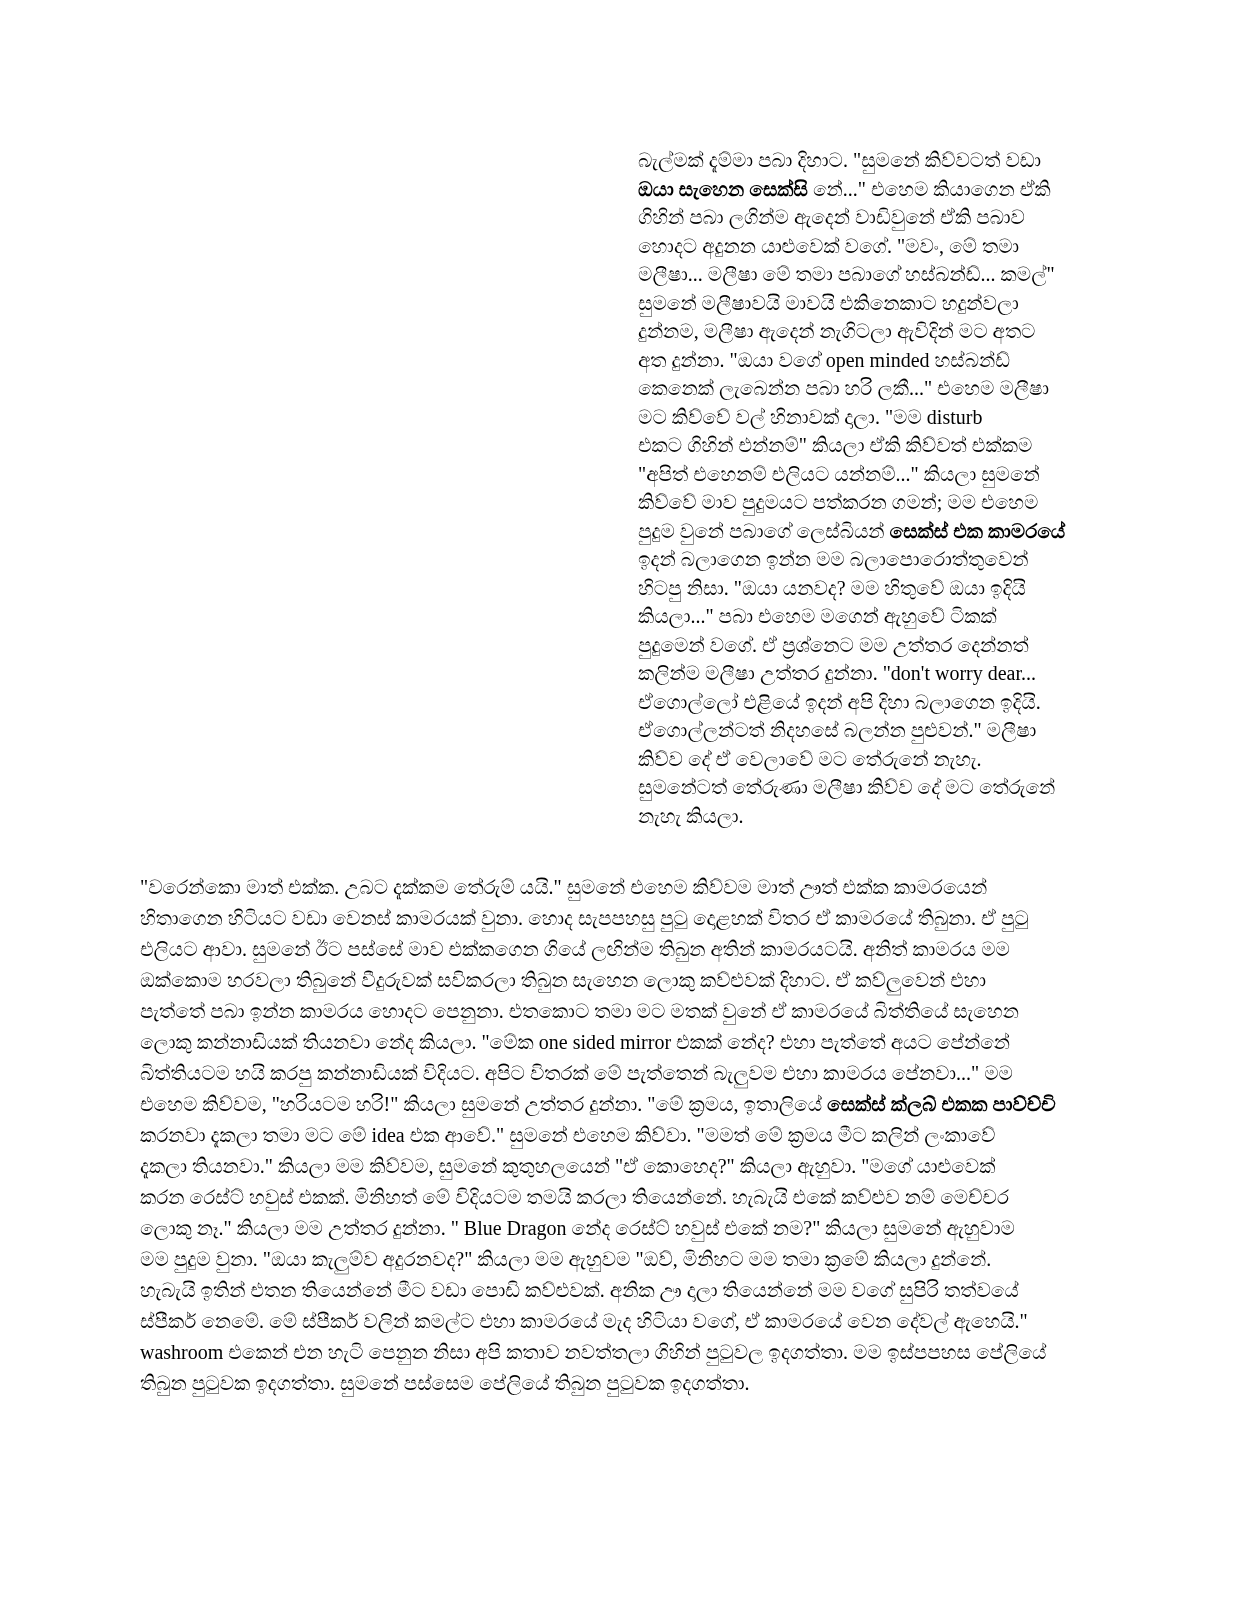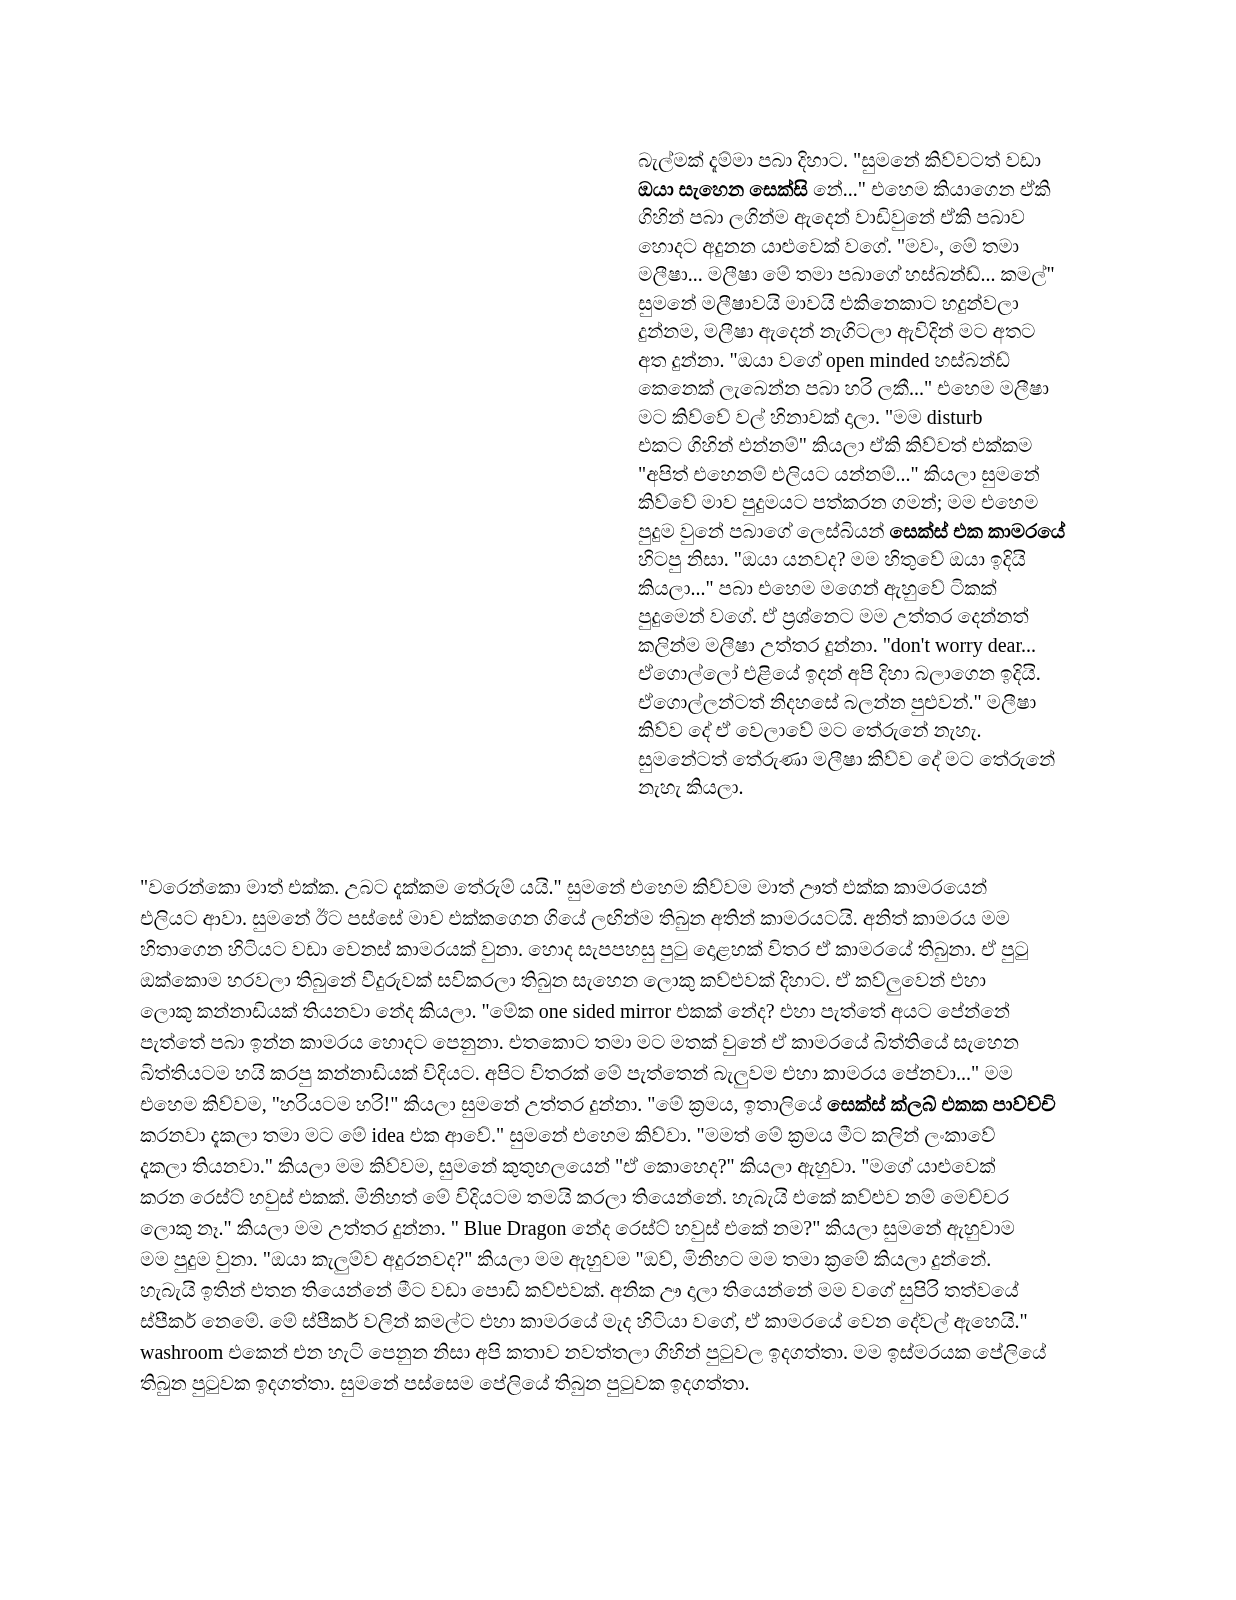--- a/index.html
+++ b/index.html
@@ -45,42 +45,43 @@
       <div class="line"><span class="run">මලීෂා... මලීෂා මේ තමා පබාගේ හස්බන්ඩ්... කමල්"</span></div>
       <div class="line"><span class="run">සුමනේ මලීෂාවයි මාවයි එකිනෙකාට හදුන්වලා</span></div>
       <div class="line"><span class="run">දුන්නම, මලීෂා ඇදෙන් නැගිටලා ඇවිදින් මට අතට</span></div>
       <div class="line"><span class="run">අත දුන්නා. "ඔයා වගේ open minded හස්බන්ඩ්</span></div>
       <div class="line"><span class="run">කෙනෙක් ලැබෙන්න පබා හරි ලකී..." එහෙම මලීෂා</span></div>
       <div class="line"><span class="run">මට කිව්වේ වල් හිනාවක් දාලා. "මම disturb</span></div>
       <div class="line"><span class="run">එකට ගිහින් එන්නම්" කියලා ඒකි කිව්වත් එක්කම</span></div>
       <div class="line"><span class="run">"අපිත් එහෙනම් එලියට යන්නම්..." කියලා සුමනේ</span></div>
       <div class="line"><span class="run">කිව්වේ මාව පුදුමයට පත්කරන ගමන්; මම එහෙම</span></div>
       <div class="line"><span class="run">පුදුම වුනේ පබාගේ ලෙස්බියන් </span><span class="run bold">සෙක්ස් එක කාමරයේ</span></div>
+      <div class="line"><span class="run">ඉදන් බලාගෙන ඉන්න මම බලාපොරොත්තුවෙන්</span></div>
       <div class="line"><span class="run">හිටපු නිසා. "ඔයා යනවද? මම හිතුවේ ඔයා ඉදියි</span></div>
       <div class="line"><span class="run">කියලා..." පබා එහෙම මගෙන් ඇහුවේ ටිකක්</span></div>
       <div class="line"><span class="run">පුදුමෙන් වගේ. ඒ ප්‍රශ්නෙට මම උත්තර දෙන්නත්</span></div>
       <div class="line"><span class="run">කලින්ම මලීෂා උත්තර දුන්නා. "don't worry dear...</span></div>
       <div class="line"><span class="run">ඒගොල්ලෝ එළියේ ඉදන් අපි දිහා බලාගෙන ඉදියි.</span></div>
       <div class="line"><span class="run">ඒගොල්ලන්ටත් නිදහසේ බලන්න පුළුවන්." මලීෂා</span></div>
       <div class="line"><span class="run">කිව්ව දේ ඒ වෙලාවේ මට තේරුනේ නැහැ.</span></div>
       <div class="line"><span class="run">සුමනේටත් තේරුණා මලීෂා කිව්ව දේ මට තේරුනේ</span></div>
       <div class="line"><span class="run">නැහැ කියලා.</span></div>
     </div>
   <div class="text-block body-block">
       <div class="line"><span class="run">"වරෙන්කො මාත් එක්ක. උබට දැක්කම තේරුම් යයි." සුමනේ එහෙම කිව්වම මාත් ඌත් එක්ක කාමරයෙන්</span></div>
+      <div class="line"><span class="run">හිතාගෙන හිටියට වඩා වෙනස් කාමරයක් වුනා. හොද සැපපහසු පුටු දොළහක් විතර ඒ කාමරයේ තිබුනා. ඒ පුටු</span></div>
       <div class="line"><span class="run">එලියට ආවා. සුමනේ ඊට පස්සේ මාව එක්කගෙන ගියේ ලඟින්ම තිබුන අතින් කාමරයටයි. අනිත් කාමරය මම</span></div>
-      <div class="line"><span class="run">හිතාගෙන හිටියට වඩා වෙනස් කාමරයක් වුනා. හොද සැපපහසු පුටු දොළහක් විතර ඒ කාමරයේ තිබුනා. ඒ පුටු</span></div>
       <div class="line"><span class="run">ඔක්කොම හරවලා තිබුනේ වීදුරුවක් සවිකරලා තිබුන සැහෙන ලොකු කව්ළුවක් දිහාට. ඒ කව්ලුවෙන් එහා</span></div>
+      <div class="line"><span class="run">පැත්තේ පබා ඉන්න කාමරය හොදට පෙනුනා. එතකොට තමා මට මතක් වුනේ ඒ කාමරයේ බිත්තියේ සැහෙන</span></div>
       <div class="line"><span class="run">ලොකු කන්නාඩියක් තියනවා නේද කියලා. "මේක one sided mirror එකක් නේද? එහා පැත්තේ අයට පේන්නේ</span></div>
-      <div class="line"><span class="run">පැත්තේ පබා ඉන්න කාමරය හොදට පෙනුනා. එතකොට තමා මට මතක් වුනේ ඒ කාමරයේ බිත්තියේ සැහෙන</span></div>
       <div class="line"><span class="run">බිත්තියටම හයි කරපු කන්නාඩියක් විදියට. අපිට විතරක් මේ පැත්තෙන් බැලුවම එහා කාමරය පේනවා..." මම</span></div>
       <div class="line"><span class="run">එහෙම කිව්වම, "හරියටම හරි!" කියලා සුමනේ උත්තර දුන්නා. "මේ ක්‍රමය, ඉතාලියේ </span><span class="run bold">සෙක්ස් ක්ලබ් එකක පාව්ච්චි</span></div>
       <div class="line"><span class="run">කරනවා දැකලා තමා මට මේ idea එක ආවේ." සුමනේ එහෙම කිව්වා. "මමත් මේ ක්‍රමය මීට කලින් ලංකාවේ</span></div>
       <div class="line"><span class="run">දැකලා තියනවා." කියලා මම කිව්වම, සුමනේ කුතුහලයෙන් "ඒ කොහෙද?" කියලා ඇහුවා. "මගේ යාළුවෙක්</span></div>
       <div class="line"><span class="run">කරන රෙස්ට් හවුස් එකක්. මිනිහත් මේ විදියටම තමයි කරලා තියෙන්නේ. හැබැයි එකේ කව්ළුව නම් මෙච්චර</span></div>
       <div class="line"><span class="run">ලොකු නෑ." කියලා මම උත්තර දුන්නා. " Blue Dragon නේද රෙස්ට් හවුස් එකේ නම?" කියලා සුමනේ ඇහුවාම</span></div>
       <div class="line"><span class="run">මම පුදුම වුනා. "ඔයා කැලුම්ව අදුරනවද?" කියලා මම ඇහුවම "ඔව්, මිනිහට මම තමා ක්‍රමේ කියලා දුන්නේ.</span></div>
       <div class="line"><span class="run">හැබැයි ඉතින් එතන තියෙන්නේ මීට වඩා පොඩි කව්ළුවක්. අනික ඌ දාලා තියෙන්නේ මම වගේ සුපිරි තත්වයේ</span></div>
       <div class="line"><span class="run">ස්පීකර් නෙමේ. මේ ස්පීකර් වලින් කමල්ට එහා කාමරයේ මැද හිටියා වගේ, ඒ කාමරයේ වෙන දේවල් ඇහෙයි."</span></div>
-      <div class="line"><span class="run">washroom එකෙන් එන හැටි පෙනුන නිසා අපි කතාව නවත්තලා ගිහින් පුටුවල ඉදගත්තා. මම ඉස්මරයක පේලියේ</span></div>
+      <div class="line"><span class="run">washroom එකෙන් එන හැටි පෙනුන නිසා අපි කතාව නවත්තලා ගිහින් පුටුවල ඉදගත්තා. මම ඉස්පපහස පේලියේ</span></div>
       <div class="line"><span class="run">තිබුන පුටුවක ඉදගත්තා. සුමනේ පස්සෙම පේලියේ තිබුන පුටුවක ඉදගත්තා.</span></div>
     </div>
 </div>
 
 </body></html>

